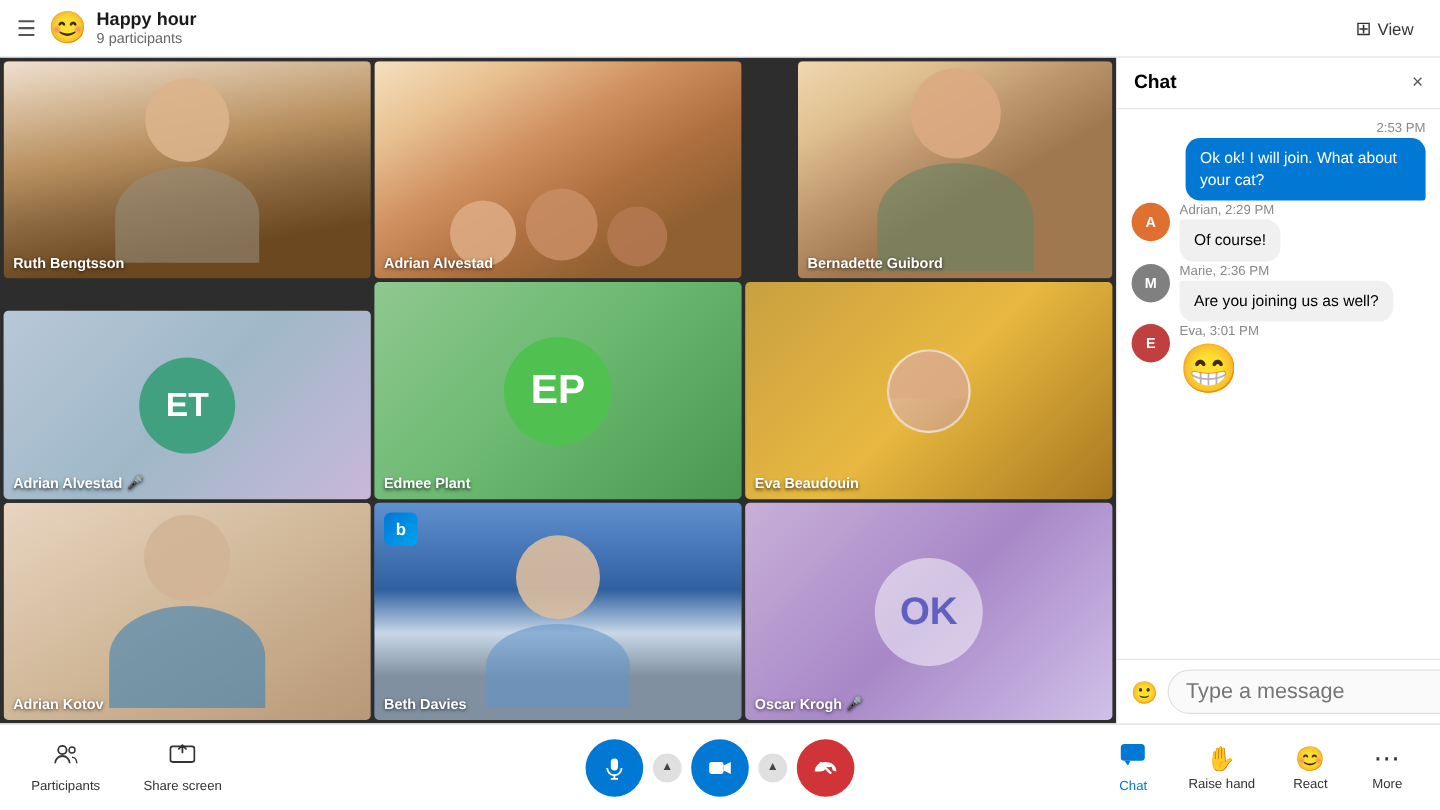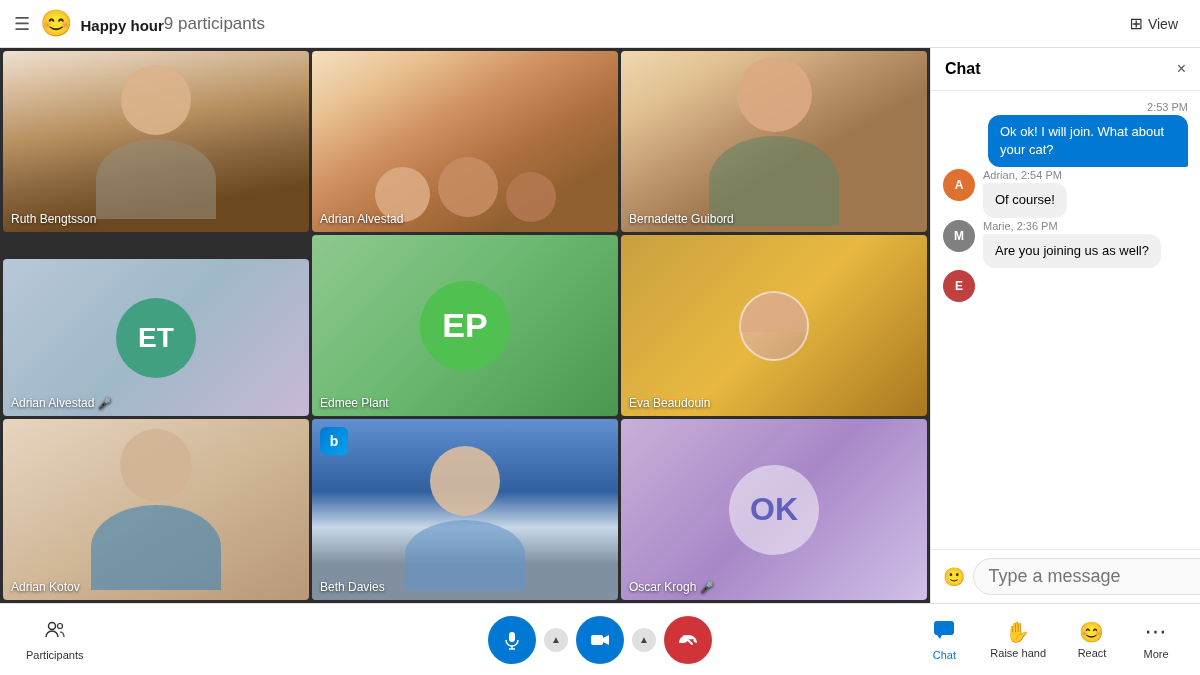--- a/index.html
+++ b/index.html
@@ -5,23 +5,23 @@
     * { box-sizing: border-box; margin: 0; padding: 0; }
     body { font-family: 'Segoe UI', Arial, sans-serif; background: #f3f3f3; width: 1200px; height: 675px; overflow: hidden; display: flex; flex-direction: column; }
 
     
     .header {
       display: flex; align-items: center; padding: 6px 14px;
       background: #fff; height: 48px; border-bottom: 1px solid #e0e0e0;
     }
     .header-menu-icon { font-size: 18px; color: #555; cursor: pointer; margin-right: 10px; }
     .header-emoji { font-size: 26px; margin-right: 8px; }
-    .header-title-block { display: flex; flex-direction: row; align-items: flex-end; }
+    .header-title-block { display: flex; flex-direction: column; }
     .header-title { font-size: 15px; font-weight: 600; color: #1a1a1a; }
-    .header-subtitle { font-size: 17px; color: #666; }
+    .header-subtitle { font-size: 12px; color: #666; }
     .header-view-btn {
       margin-left: auto; display: flex; align-items: center; gap: 5px;
       font-size: 14px; color: #333; cursor: pointer; border: none; background: none; padding: 4px 8px; border-radius: 4px;
     }
 
     
     .main-content {
       display: flex; flex: 1; overflow: hidden;
     }
 
@@ -32,41 +32,41 @@
     }
 
     .video-cell {
       position: relative; overflow: hidden; background: #444; border-radius: 4px;
     }
     .video-cell .participant-bg {
       width: 100%; height: 100%; display: flex; align-items: center; justify-content: center;
     }
     .participant-name {
       position: absolute; bottom: 6px; left: 8px;
-      color: #fff; font-size: 12px; font-weight: 400;
+      color: #fff; font-size: 12px; font-weight: 700;
       text-shadow: 0 1px 3px rgba(0,0,0,0.7);
-      display: flex; align-items: center; gap: 4px;
+      display: flex; align-items: flex-start; gap: 4px;
     }
     .muted-icon { font-size: 11px; }
 
     
     .avatar-initials {
       width: 80px; height: 80px; border-radius: 50%;
       display: flex; align-items: center; justify-content: center;
       font-size: 28px; font-weight: 600; color: #fff;
     }
 
     
     .cell-ruth { background: linear-gradient(135deg, #d4c5a9, #b8a085); }
 
     
     .cell-adrian { background: linear-gradient(135deg, #c8a882, #e8c4a0); }
 
     
-    .cell-bernadette { background: linear-gradient(135deg, #8b7355, #c4a060); }
+    .cell-bernadette { background: linear-gradient(135deg, #8b7355, #c4a060); margin-left: 44px; }
 
     
     .cell-et { background: linear-gradient(135deg, #b8c8d8, #9fb8c8, #c8b8d8); margin-top: 24px; }
 
     
     .cell-ep { background: linear-gradient(135deg, #8fc88f, #6ab870, #4a9850); }
 
     
     .cell-eva { background: linear-gradient(135deg, #c8a040, #e8b840, #a87820); }
 
@@ -339,38 +339,44 @@
 
       <div style="display:flex;flex-direction:column;">
         <span class="msg-timestamp-own">2:53 PM</span>
         <div class="msg-bubble-own">Ok ok! I will join. What about your cat?</div>
       </div>
 
       <div class="msg-group">
         <div class="msg-avatar" style="background:#e07030;">A</div>
         <div class="msg-content">
           <span class="msg-sender-time">
-            <span>Adrian</span>, <span>2:54 PM</span>
+            <span>Adrian</span>, <span>2:29 PM</span>
           </span>
           <div class="msg-bubble">Of course!</div>
         </div>
       </div>
 
       <div class="msg-group">
         <div class="msg-avatar" style="background:#808080;">M</div>
         <div class="msg-content">
           <span class="msg-sender-time">
             <span>Marie</span>, <span>2:36 PM</span>
           </span>
           <div class="msg-bubble">Are you joining us as well?</div>
         </div>
       </div>
 
       <div class="msg-group">
         <div class="msg-avatar" style="background:#c04040;">E</div>
+        <div class="msg-content">
+          <span class="msg-sender-time">
+            <span>Eva</span>, <span>3:01 PM</span>
+          </span>
+          <div class="msg-emoji">😁</div>
+        </div>
       </div>
 
     </div>
 
     <div class="chat-input-area">
       <button class="chat-icon-btn">🙂</button>
       <input class="chat-input-field" type="text" placeholder="Type a message" style="">
       <button class="chat-icon-btn">📎</button>
 
     </div>
@@ -385,20 +391,29 @@
       <span class="tool-icon">
         <svg width="22" height="22" viewBox="0 0 22 22" fill="none">
           <circle cx="8" cy="7" r="3.5" stroke="#333" stroke-width="1.5" fill="none"></circle>
           <path d="M2 18c0-3.3 2.7-6 6-6s6 2.7 6 6" stroke="#333" stroke-width="1.5" fill="none"></path>
           <circle cx="16" cy="7" r="2.5" stroke="#333" stroke-width="1.2" fill="none"></circle>
           <path d="M16 13c1.7 0 4 1.3 4 5" stroke="#333" stroke-width="1.2" fill="none"></path>
         </svg>
       </span>
       <span class="tool-label">Participants</span>
     </button>
+    <button class="tool-btn">
+      <span class="tool-icon">
+        <svg width="22" height="22" viewBox="0 0 22 22" fill="none">
+          <rect x="1" y="4" width="20" height="13" rx="2" stroke="#333" stroke-width="1.5" fill="none"></rect>
+          <path d="M11 3v6m-3-3l3-3 3 3" stroke="#333" stroke-width="1.5" stroke-linecap="round" stroke-linejoin="round"></path>
+        </svg>
+      </span>
+      <span class="tool-label">Share screen</span>
+    </button>
   </div>
 
   <div class="toolbar-center">
     <button class="mic-btn">
       <svg width="20" height="20" viewBox="0 0 20 20" fill="none">
         <rect x="7" y="2" width="6" height="10" rx="3" fill="white"></rect>
         <path d="M4 10c0 3.3 2.7 6 6 6s6-2.7 6-6" stroke="white" stroke-width="1.5" fill="none"></path>
         <line x1="10" y1="16" x2="10" y2="19" stroke="white" stroke-width="1.5"></line>
         <line x1="7" y1="19" x2="13" y2="19" stroke="white" stroke-width="1.5"></line>
       </svg>

